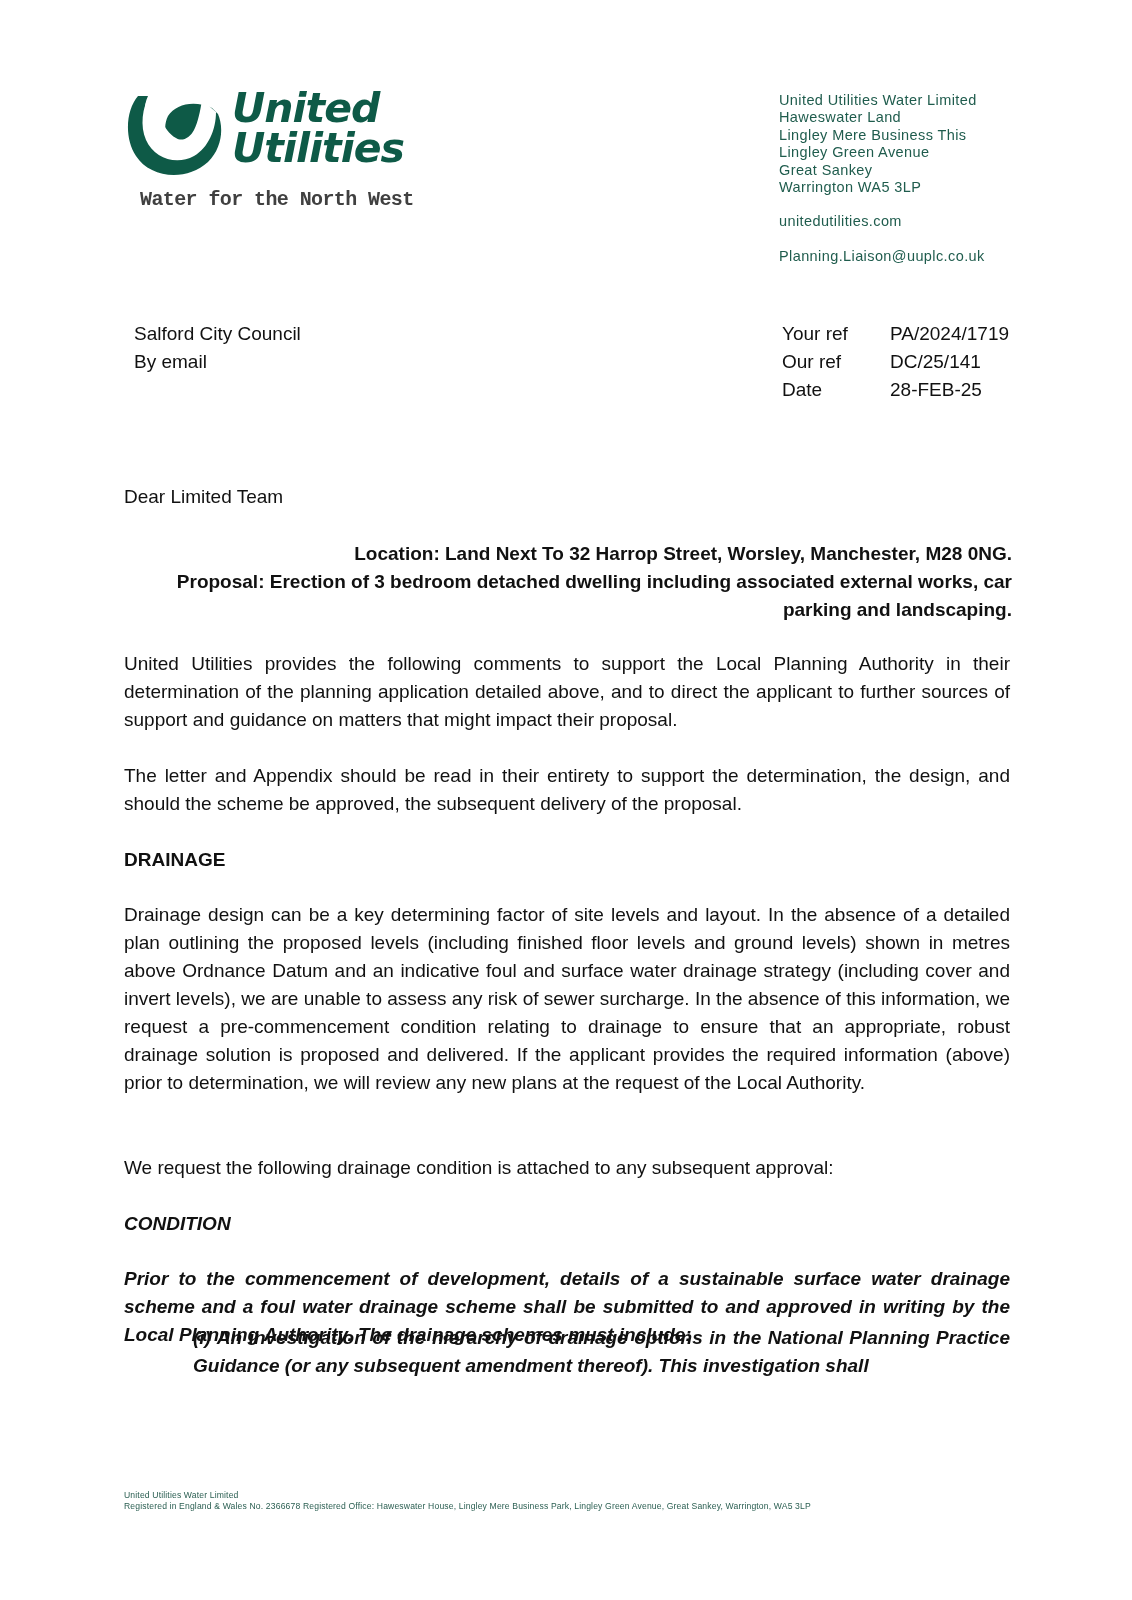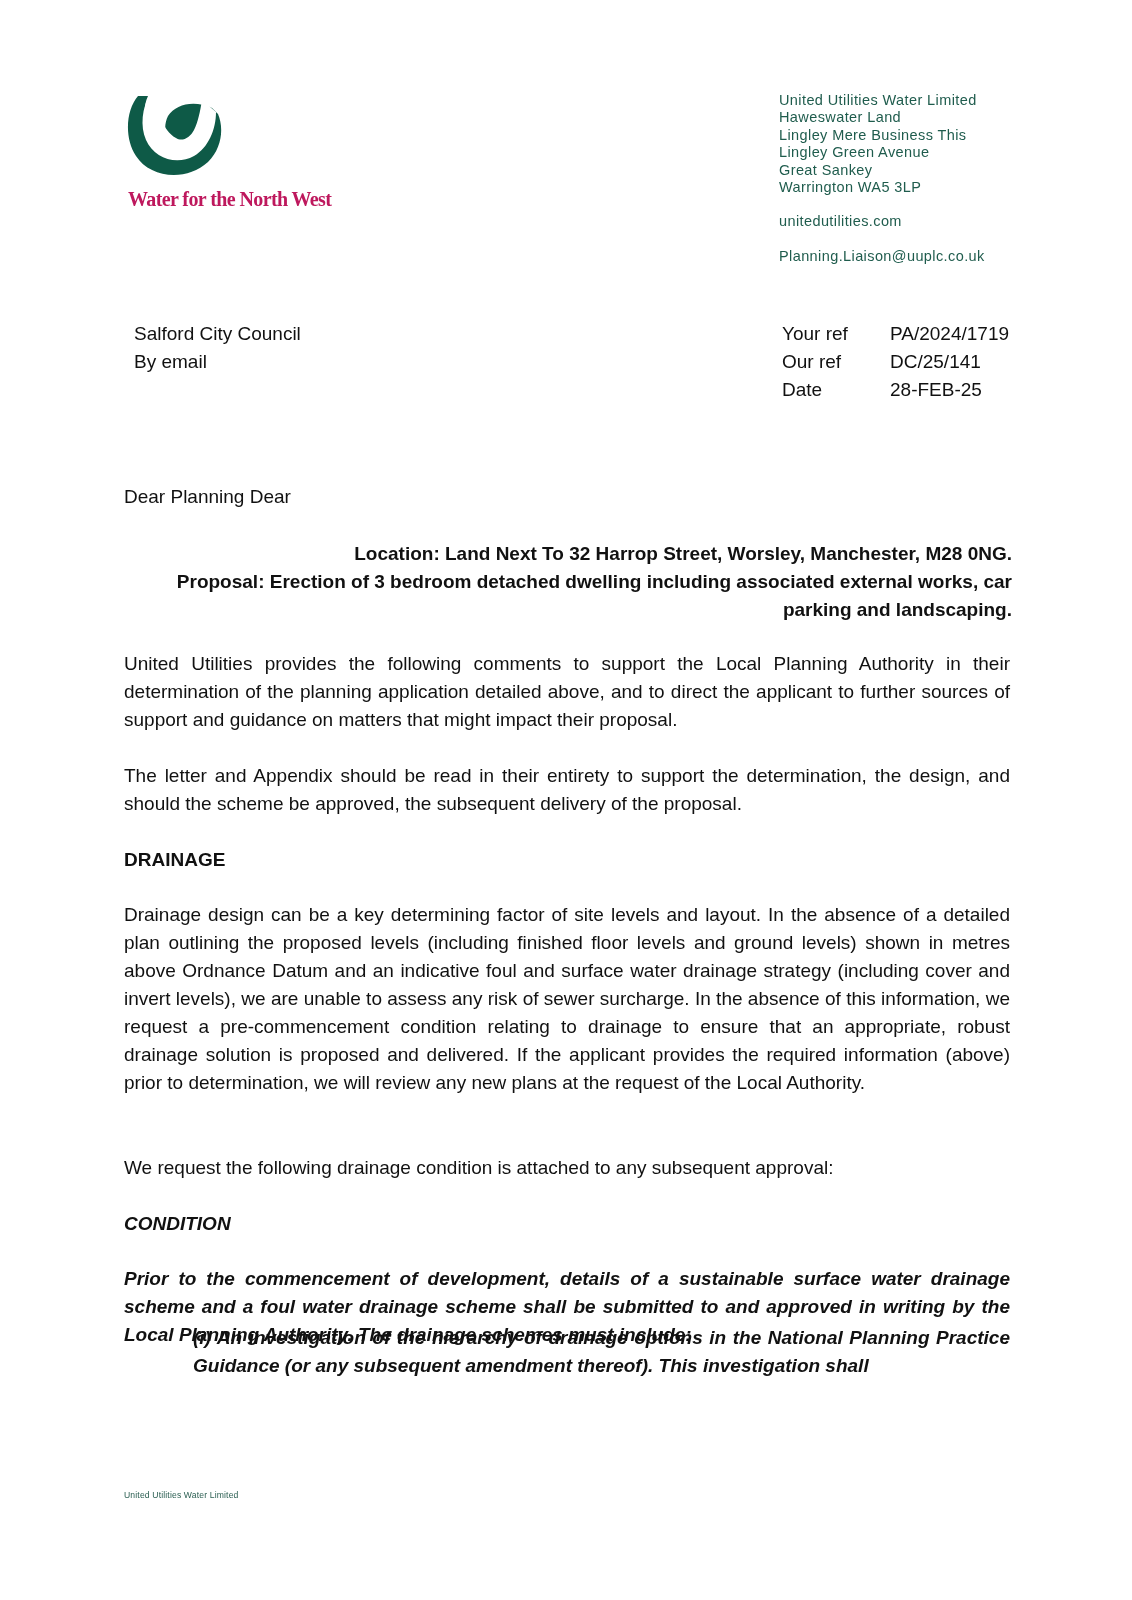--- a/index.html
+++ b/index.html
@@ -6,22 +6,22 @@
   body { width: 1132px; height: 1600px; position: relative; overflow: hidden;
          font-family: "Liberation Sans", sans-serif; color: #111; }
   .abs { position: absolute; }
 
   
   #logo { left: 124px; top: 88px; width: 260px; height: 125px; }
   #logo-mark { position: absolute; left: 0; top: 2px; width: 100px; height: 88px; }
   #logo-word { position: absolute; left: 108px; top: 0; font-family: "DejaVu Sans", sans-serif;
                font-weight: bold; font-style: italic; color: #0e5a47; font-size: 41px;
                line-height: 40px; letter-spacing: -1px; }
-  #logo-tag { position: absolute; left: 4px; top: 100px; font-family: Liberation Serif, serif;
-              color: #be185d; font-size: 20px; letter-spacing: -0.6px; font-weight: bold; white-space: nowrap; }
+  #logo-tag { position: absolute; left: 16px; top: 100px; font-family: Liberation Mono, monospace;
+              color: #404040; font-size: 20px; letter-spacing: -0.6px; font-weight: bold; white-space: nowrap; }
 
   
   #company { left: 779px; top: 92px; color: #1f5c4d; font-size: 14.5px; line-height: 17.4px;
              letter-spacing: 0.4px; font-family: "Liberation Sans", sans-serif; }
   #company .line { display: block; white-space: nowrap; }
   #company .gap { height: 17px; }
 
   
   .body-font { font-family: "Liberation Sans", sans-serif; font-size: 19px; color: #111; }
   #recipient { left: 134px; top: 320px; line-height: 28px; }
@@ -50,20 +50,24 @@
 </style>
 </head>
 <body>
 
 <div id="logo" class="abs">
   <svg id="logo-mark" viewBox="0 0 100 88">
     <path d="M14 6 C2 20 0 48 12 66 C26 88 62 92 84 72 C98 58 100 38 94 24 L88 18 C70 10 52 14 44 26 C40 34 40 44 46 54 C34 56 24 48 22 36 C20 24 20 14 24 6 Z" fill="#0e5a47"></path>
     <path d="M30 6 C28 22 30 38 40 48 C46 54 54 56 60 52 C70 46 78 30 80 14 C70 6 56 4 44 10 C40 12 38 8 30 6 Z" fill="#ffffff" opacity="0"></path>
     <path d="M26 4 L36 4 C34 22 38 40 52 48 C58 52 66 48 70 40 C74 32 76 22 78 10 L92 22 C92 40 84 58 70 66 C52 76 30 68 22 50 C16 36 18 18 26 4 Z" fill="#ffffff"></path>
   </svg>
+  <div id="logo-word">
+    <div>United</div>
+    <div>Utilities</div>
+  </div>
   <div id="logo-tag">Water for the North West</div>
 </div>
 
 <div id="company" class="abs">
   <span class="line">United Utilities Water Limited</span>
   <span class="line">Haweswater Land</span>
   <span class="line">Lingley Mere Business This</span>
   <span class="line">Lingley Green Avenue</span>
   <span class="line">Great Sankey</span>
   <span class="line">Warrington WA5 3LP</span>
@@ -86,31 +90,32 @@
   <div class="row">
     <span class="lbl">Our ref</span>
     <span>DC/25/141</span>
   </div>
   <div class="row">
     <span class="lbl">Date</span>
     <span>28-FEB-25</span>
   </div>
 </div>
 
-<div id="salutation" class="abs body-font">Dear Planning Dear</div>
+<div id="salutation" class="abs body-font">Dear Limited Team</div>
 
 <div id="location" class="abs body-font">
   <div>Location: Land Next To 32 Harrop Street, Worsley, Manchester, M28 0NG.</div>
   <div>Proposal: Erection of 3 bedroom detached dwelling including associated external works, car parking and landscaping.</div>
 </div>
 
 <div id="p1" class="para body-font">United Utilities provides the following comments to support the Local Planning Authority in their determination of the planning application detailed above, and to direct the applicant to further sources of support and guidance on matters that might impact their proposal.</div>
 <div id="p2" class="para body-font">The letter and Appendix should be read in their entirety to support the determination, the design, and should the scheme be approved, the subsequent delivery of the proposal.</div>
 <div id="drainage-h" class="para body-font">DRAINAGE</div>
 <div id="p3" class="para body-font">Drainage design can be a key determining factor of site levels and layout. In the absence of a detailed plan outlining the proposed levels (including finished floor levels and ground levels) shown in metres above Ordnance Datum and an indicative foul and surface water drainage strategy (including cover and invert levels), we are unable to assess any risk of sewer surcharge. In the absence of this information, we request a pre-commencement condition relating to drainage to ensure that an appropriate, robust drainage solution is proposed and delivered. If the applicant provides the required information (above) prior to determination, we will review any new plans at the request of the Local Authority.</div>
 <div id="p4" class="para body-font">We request the following drainage condition is attached to any subsequent approval:</div>
 <div id="cond-h" class="para body-font">CONDITION</div>
 <div id="cond-text" class="para body-font">Prior to the commencement of development, details of a sustainable surface water drainage scheme and a foul water drainage scheme shall be submitted to and approved in writing by the Local Planning Authority. The drainage schemes must include:</div>
 <div id="cond-item" class="para body-font">(i) An investigation of the hierarchy of drainage options in the National Planning Practice Guidance (or any subsequent amendment thereof). This investigation shall</div>
 
 <div id="footer" class="abs">
   <span>United Utilities Water Limited</span>
+  <span>Registered in England &amp; Wales No. 2366678 Registered Office: Haweswater House, Lingley Mere Business Park, Lingley Green Avenue, Great Sankey, Warrington, WA5 3LP</span>
 </div>
 
 </body></html>

